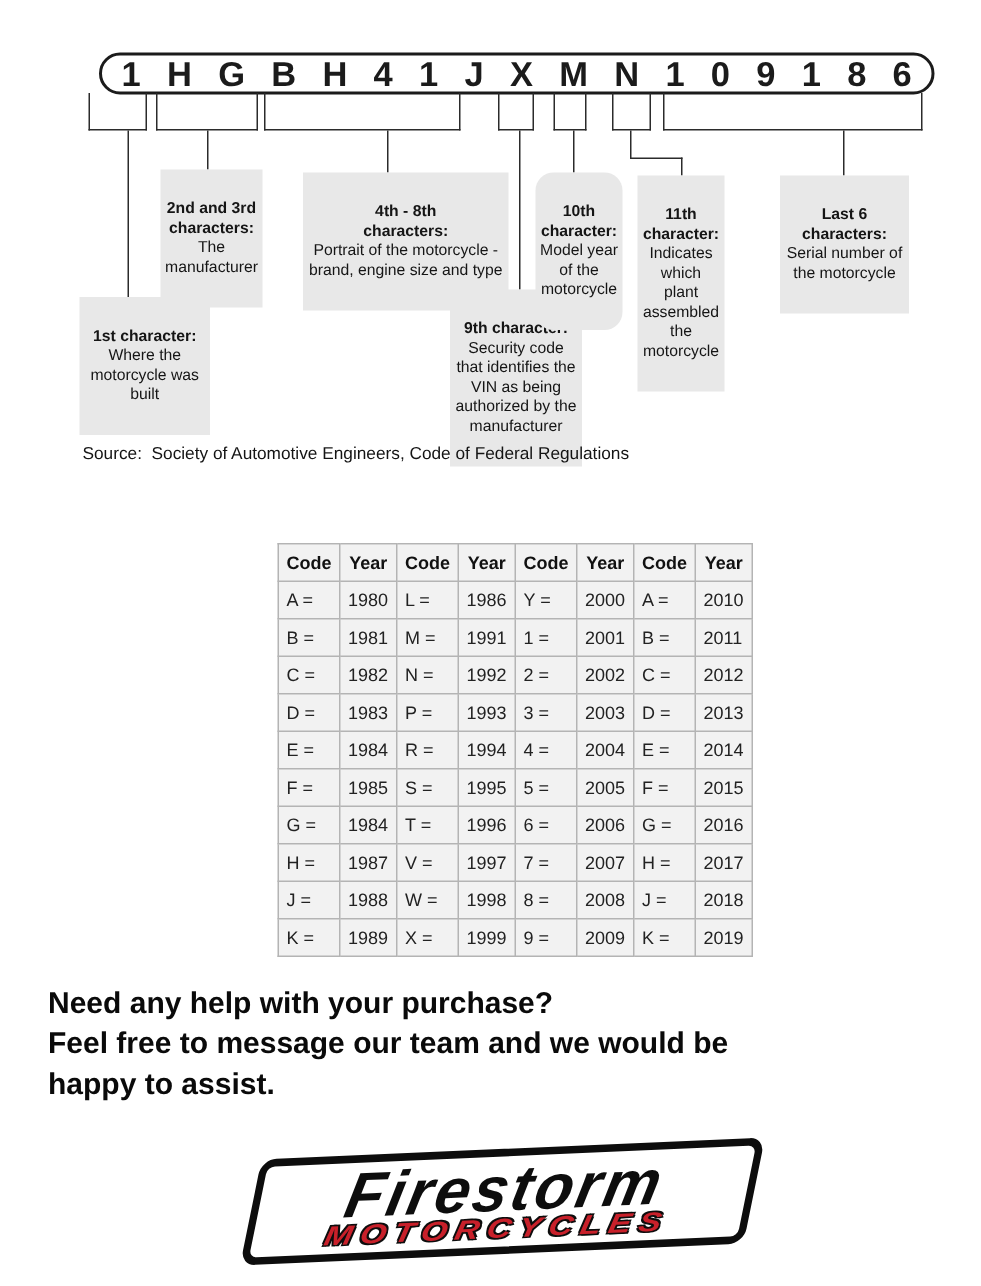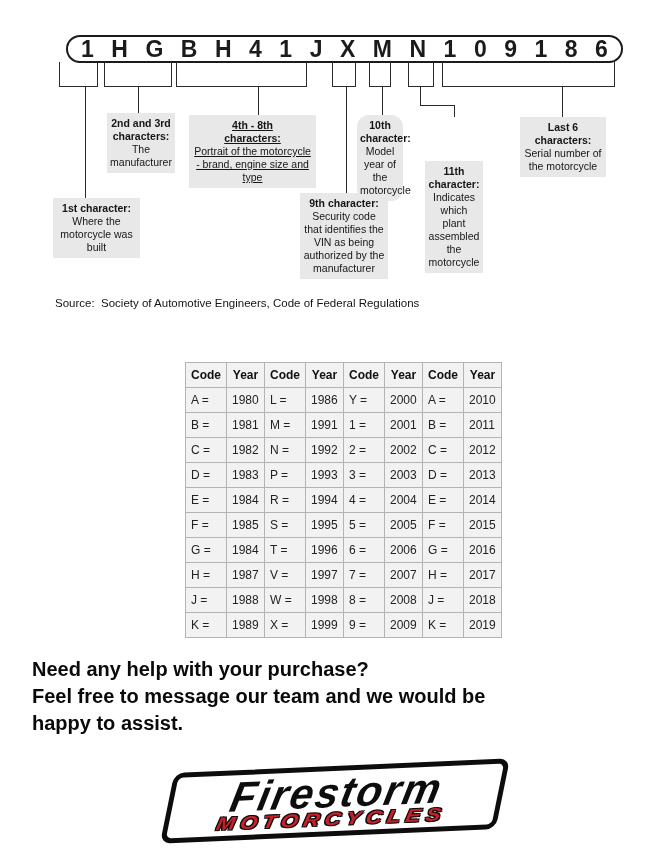--- a/index.html
+++ b/index.html
@@ -39,30 +39,30 @@
   #d5 { left:382px; top:87px; height:28px;  }
   #d6a{ left:420px; top:87px; height:19px;  }
   #d6b{ left:420px; top:105px; width:35px;  }
   #d6c{ left:454px; top:105px; height:12px; }
   #d7 { left:562px; top:87px; height:30px;  }
 
   
   .callout {
     position:absolute; background:#e8e8e8; color:#151515;
     font-size:10.5px; line-height:13px; text-align:center;
-    padding:4px 3px; box-sizing:border-box;
+    padding:20px 3px; box-sizing:border-box;
   }
   .callout .t { font-weight:bold; }
   #c-first { left:53px;  top:198px; width:87px;  }
   #c-23    { left:107px; top:113px; width:68px;  }
-  #c-48    { left:189px; top:115px; width:127px;text-decoration:underline; }
+  #c-48    { left:202px; top:115px; width:137px; }
   #c-48 .t { max-width:72px; margin:0 auto; }
   #c-9     { left:300px; top:193px; width:88px;  }
-  #c-10    { left:357px; top:115px; width:46px;border-radius:12px;  }
-  #c-11    { left:425px; top:117px; width:58px;margin-top:44px;  }
+  #c-10    { left:357px; top:115px; width:58px;border-radius:12px;  }
+  #c-11    { left:425px; top:117px; width:58px;  }
   #c-l6    { left:520px; top:117px; width:86px;  }
 
   .source-note {
     position:absolute; left:55px; top:297px;
     font-size:11.5px; color:#141414; white-space:pre;
   }
 
   
   .year-table {
     position:absolute; left:185px; top:362px;

